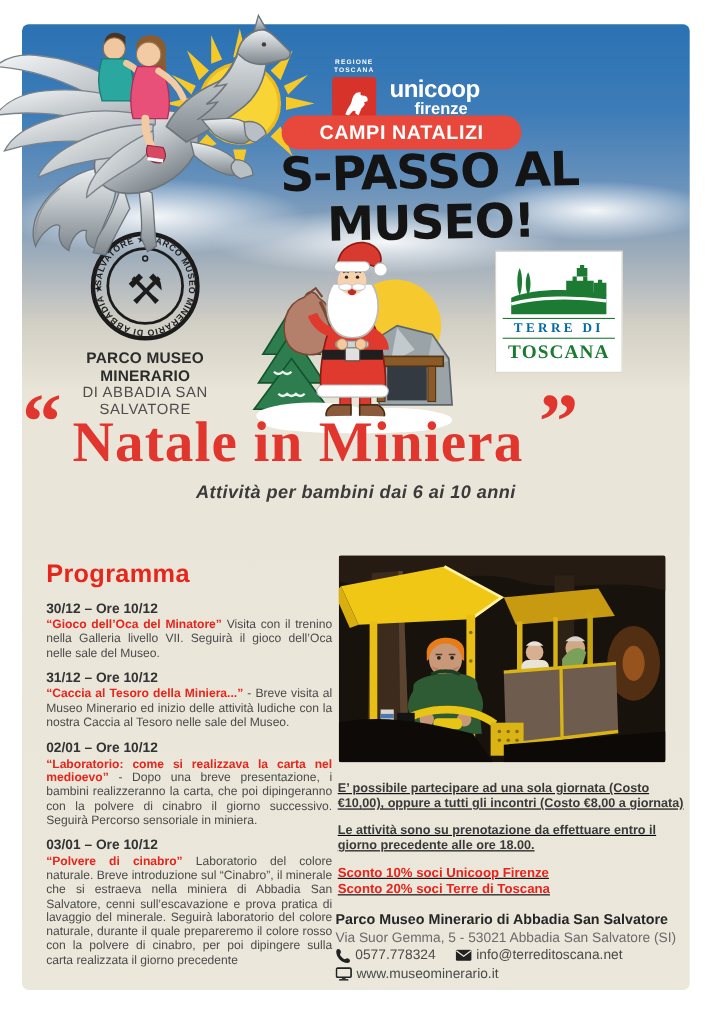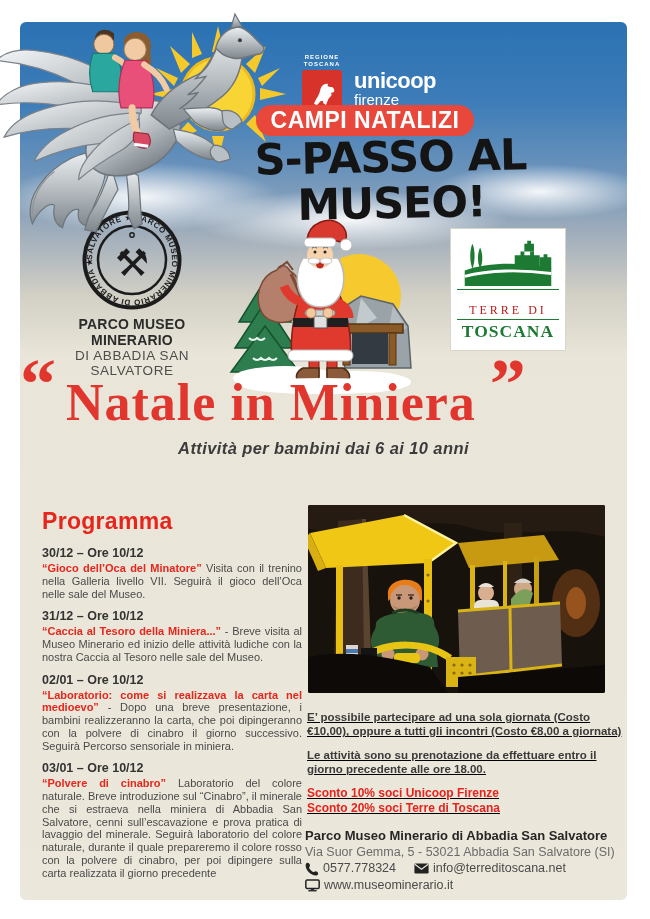--- a/index.html
+++ b/index.html
@@ -17,42 +17,42 @@
   .header-sun{position:absolute;left:128px;top:2px;width:140px;height:140px;z-index:2;}
 
   .pegasus{position:absolute;left:-8px;top:2px;width:378px;height:242px;z-index:30;}
 
   .regione{position:absolute;left:278px;top:32px;width:48px;text-align:center;z-index:5;}
   .regione .rt-text{color:#fff;font-size:6px;font-weight:bold;letter-spacing:1px;line-height:7px;}
   .regione .rt-box{margin:2px auto 0;width:40px;height:42px;background:#d8332b;border-radius:3px;display:flex;align-items:center;justify-content:center;}
 
   .unicoop{position:absolute;left:334px;top:48px;width:96px;z-index:5;color:#fff;}
   .unicoop .u1{font-size:22px;font-weight:bold;letter-spacing:-0.5px;line-height:22px;}
-  .unicoop .u2{font-size:15px;font-weight:normal;text-align:left;line-height:15px;padding-right:2px;}
+  .unicoop .u2{font-size:15px;font-weight:bold;text-align:center;line-height:15px;padding-right:2px;}
 
   .badge{position:absolute;left:236px;top:83px;width:218px;height:31px;background:#e8483b;border-radius:17px;
     display:flex;align-items:center;justify-content:center;z-index:6;
-    color:#fff;font-weight:bold;font-size:23px;letter-spacing:0.5px;}
+    color:#fff;font-weight:bold;font-size:18px;letter-spacing:0.5px;}
 
   .big-title{position:absolute;left:140px;top:112px;width:462px;text-align:center;z-index:6;
     font-family:"DejaVu Sans",sans-serif;font-weight:bold;font-size:43px;letter-spacing:-1px;color:#141414;
     transform:rotate(-1.2deg);line-height:46px;}
 
   .museo-logo{position:absolute;left:18px;top:188px;width:188px;text-align:center;z-index:5;}
   .museo-logo svg{width:100px;height:100px;}
   .museo-name1{margin-top:2px;font-size:14px;font-weight:bold;color:#2b2b2b;letter-spacing:0.2px;}
   .museo-name2{font-size:13.5px;color:#4d4d4d;letter-spacing:0.6px;}
 
   .santa{position:absolute;left:206px;top:176px;width:188px;height:196px;z-index:4;}
 
   .terre{position:absolute;left:430px;top:206px;width:102px;background:#fff;border:1px solid #d8d4c8;
     padding:7px 6px 8px;z-index:5;text-align:center;}
   .terre svg{width:88px;height:50px;display:block;margin:0 auto;}
-  .terre .t1{margin-top:3px;border-top:1.5px solid #1d7a33;padding-top:13px;
-    font-family:"Liberation Serif",serif;font-size:12px;letter-spacing:3px;color:#b91c1c;font-weight:normal;}
+  .terre .t1{margin-top:3px;border-top:1.5px solid #1d7a33;padding-top:1px;
+    font-family:"Liberation Serif",serif;font-size:12px;letter-spacing:3px;color:#0369a1;font-weight:bold;}
   .terre .t2{font-family:"Liberation Serif",serif;font-size:17.5px;letter-spacing:1px;color:#1d7a33;font-weight:bold;border-top:1.5px solid #1d7a33;margin-top:1px;padding-top:1px;}
 
   .natale{position:absolute;left:0;top:352px;width:100%;text-align:left;z-index:6;color:#e0362e;
     font-family:Liberation Serif, serif;font-weight:bold;font-size:52px;letter-spacing:1px;line-height:58px;}
   .natale .q{font-size:72px;line-height:0;position:relative;top:-12px;letter-spacing:-4px;}
 
   .subtitle{position:absolute;left:0;top:417px;width:100%;text-align:center;z-index:6;
     font-size:16.5px;font-weight:bold;font-style:italic;color:#3b3b3b;letter-spacing:0.4px;}
 
   .prog-heading{position:absolute;left:22px;top:486px;font-size:23px;font-weight:bold;color:#e6261c;letter-spacing:0.3px;}

